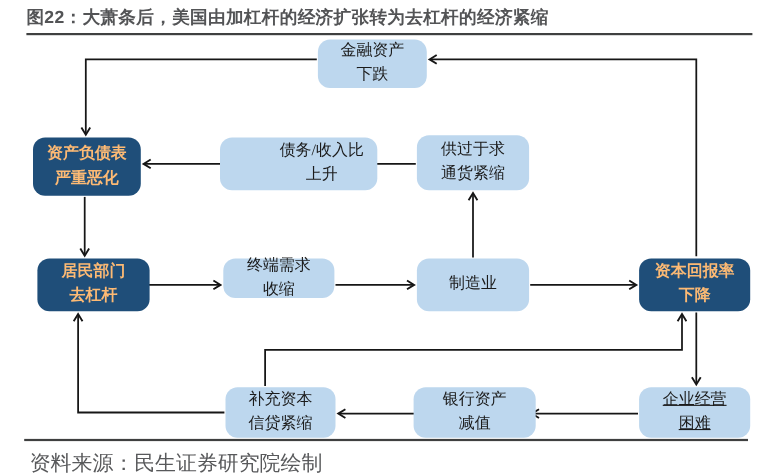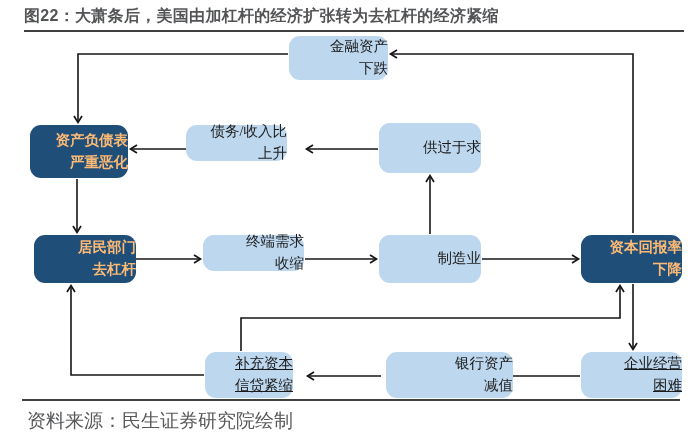--- a/index.html
+++ b/index.html
@@ -13,21 +13,21 @@
     white-space:nowrap;
   }
   .title-rule{
     position:absolute;left:24px;top:30px;width:660px;height:2px;background:#3f4040;
   }
   #diagram{position:absolute;left:0;top:0;width:700px;height:432px;}
   #edge-svg{position:absolute;left:0;top:0;width:700px;height:432px;}
   .edge{fill:none;stroke:#161616;stroke-width:1.6px;}
   .node{
     position:absolute;border-radius:11px;
-    display:flex;flex-direction:column;align-items:flex-end;justify-content:center;
+    display:flex;flex-direction:column;align-items:center;justify-content:center;
     font-family:"Liberation Serif",serif;font-size:14.5px;line-height:1.5;
     text-align:center;color:#1b1b1b;
   }
   .node.light{background:#BDD7EE;}
   .node.dark{background:#1F4E79;color:#fdba74;font-weight:700;}
   .source-rule{
     position:absolute;left:22px;top:399px;width:658px;height:2px;background:#3f4040;
   }
   .source-text{
     position:absolute;left:27px;top:408px;
@@ -66,47 +66,48 @@
   </svg>
   <div id="node-layer">
       <div class="node light" style="left: 289px; top: 36px; width: 99px; height: 44px;">
         <div>金融资产</div>
         <div>下跌</div>
       </div>
       <div class="node dark" style="left: 30px; top: 125px; width: 98px; height: 53px;">
         <div>资产负债表</div>
         <div>严重恶化</div>
       </div>
-      <div class="node light" style="left: 186px; top: 125px; width: 101px; height: 36px;">
+      <div class="node light" style="left: 200px; top: 125px; width: 101px; height: 48px; padding-left: 42px;">
         <div>债务/收入比</div>
         <div>上升</div>
       </div>
       <div class="node light" style="left: 379px; top: 123px; width: 102px; height: 50px;">
         <div>供过于求</div>
+        <div>通货紧缩</div>
       </div>
       <div class="node dark" style="left: 34px; top: 235px; width: 102px; height: 48px;">
         <div>居民部门</div>
         <div>去杠杆</div>
       </div>
       <div class="node light" style="left: 203px; top: 235px; width: 101px; height: 36px;">
         <div>终端需求</div>
         <div>收缩</div>
       </div>
       <div class="node light" style="left: 379px; top: 235px; width: 102px; height: 48px;">
         <div>制造业</div>
       </div>
       <div class="node dark" style="left: 581px; top: 235px; width: 101px; height: 48px;">
         <div>资本回报率</div>
         <div>下降</div>
       </div>
-      <div class="node light" style="left: 205px; top: 352px; width: 88px; height: 46px; text-decoration: underline;">
+      <div class="node light" style="left: 205px; top: 352px; width: 100px; height: 46px;">
         <div>补充资本</div>
         <div>信贷紧缩</div>
       </div>
-      <div class="node light" style="left: 386px; top: 352px; width: 111px; height: 46px; padding-left: 16px;">
+      <div class="node light" style="left: 376px; top: 352px; width: 111px; height: 46px;">
         <div>银行资产</div>
         <div>减值</div>
       </div>
       <div class="node light" style="left: 581px; top: 352px; width: 101px; height: 46px; text-decoration: underline;">
         <div>企业经营</div>
         <div>困难</div>
       </div>
     </div>
 </div>
 

